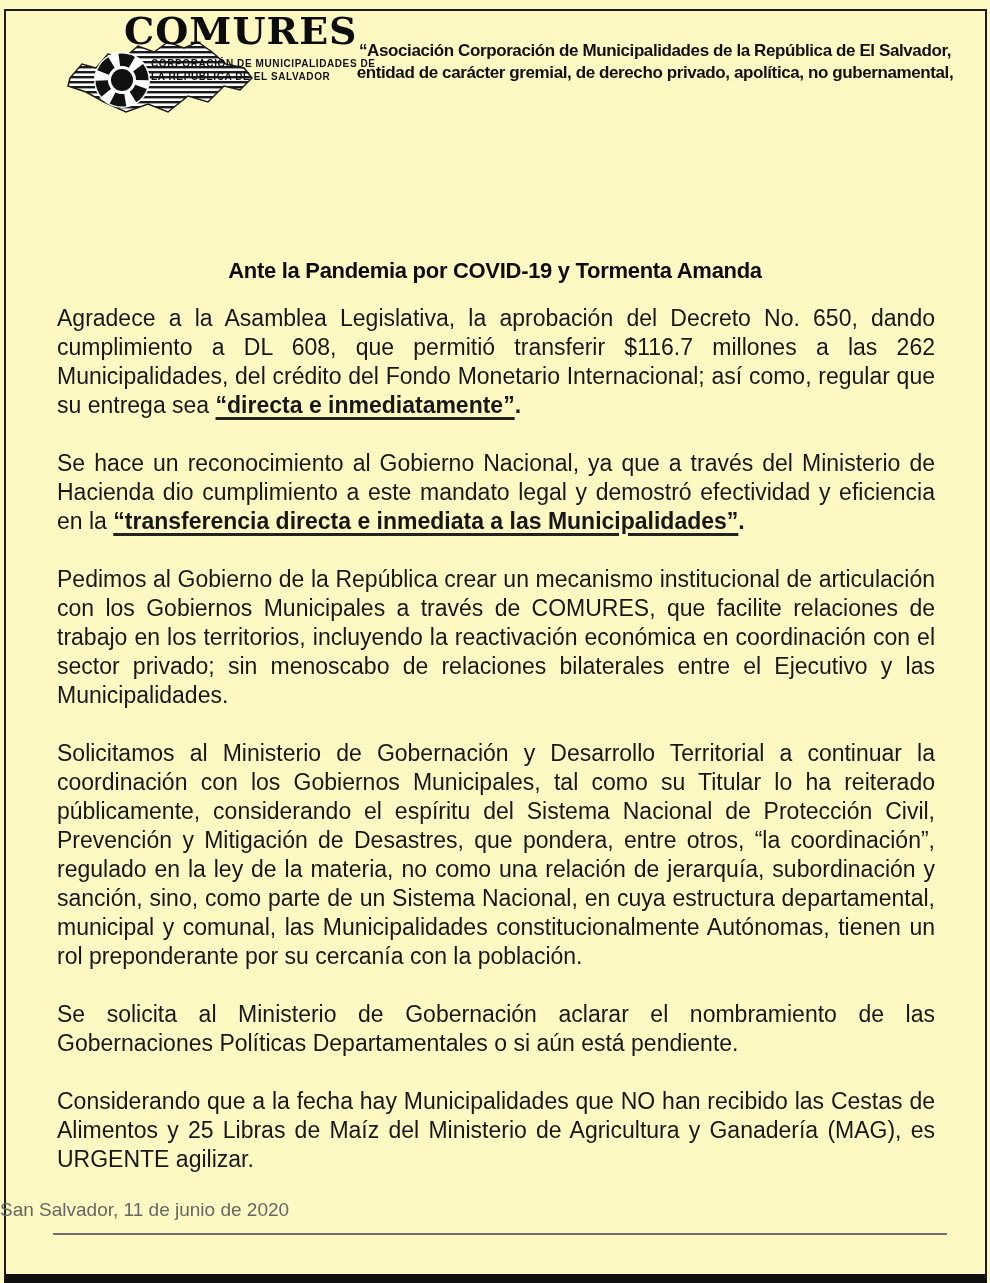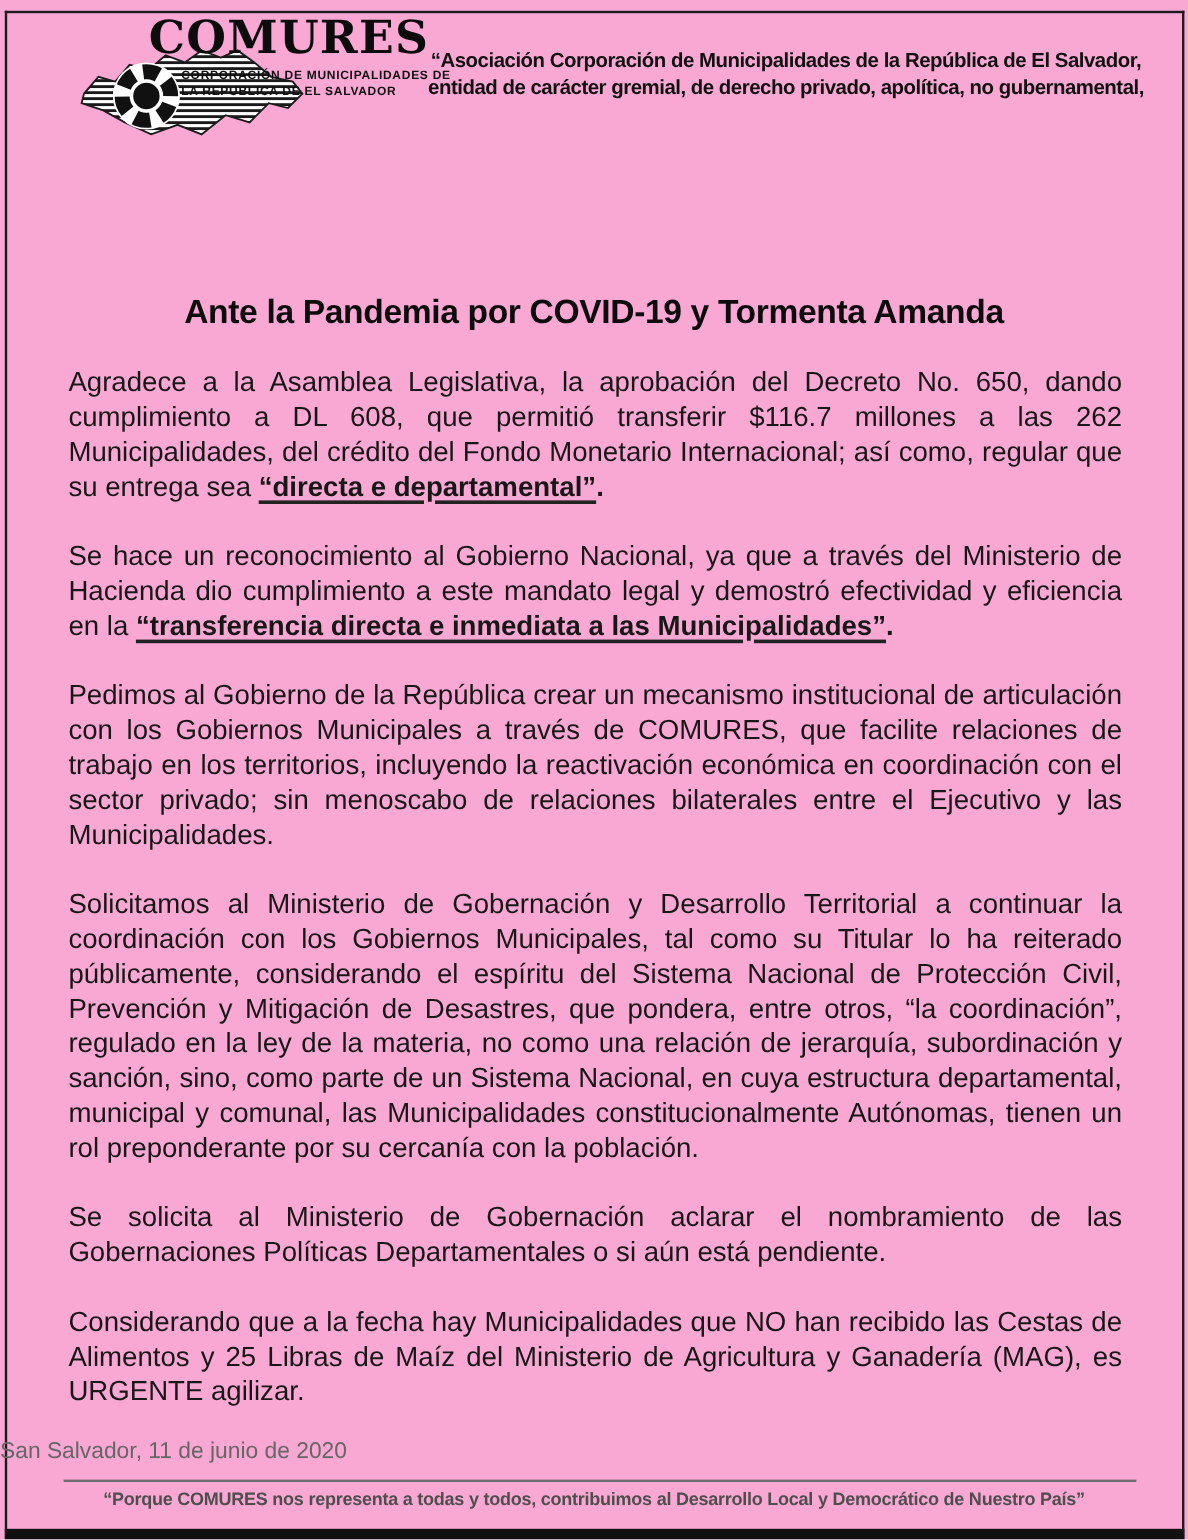--- a/index.html
+++ b/index.html
@@ -1,18 +1,18 @@
 <!DOCTYPE html>
 <html><head>
 <meta charset="utf-8">
 <style>
   html,body { margin:0; padding:0; background:#e8e8e8; }
   .page {
     position:relative; width:990px; height:1283px; margin:0 auto;
-    background:#f9a8d4; overflow:hidden;
+    background:#fef9c3; overflow:hidden;
     font-family:"Liberation Sans", sans-serif; color:#161616;
   }
   .page-frame {
     position:absolute; left:4px; top:9px; right:3px; bottom:0;
     border:2px solid #1c1c1c; border-bottom:9px solid #101010;
     pointer-events:none;
   }
 
   
   .logo-map { position:absolute; left:56px; top:20px; width:204px; height:110px; }
@@ -37,22 +37,22 @@
   .doc-title {
     position:absolute; left:0; top:141px; width:100%;
     text-align:center; font-weight:bold; font-size:35px;
     letter-spacing:-0.5px; line-height:52px; color:#0b0b0b;
     text-shadow:1px 1px 0 #c9c9c9;
   }
   .doc-title .underlined {
     border-bottom:3px solid #2e2e2e; padding:0 6px 1px;
   }
   .doc-subtitle {
-    position:absolute; left:0; top:244px; width:100%;
-    text-align:center; font-weight:bold; font-size:28px;
+    position:absolute; left:0; top:258px; width:100%;
+    text-align:center; font-weight:bold; font-size:22px;
     letter-spacing:-0.3px; color:#0c0c0c;
   }
 
   
   .body-text { position:absolute; left:57px; top:304px; width:878px; }
   .body-text p {
     margin:0 0 29px 0; font-size:23px; line-height:29px;
     text-align:justify; color:#171717;
   }
   .emph {
@@ -107,24 +107,23 @@
     <div class="header-quote">
       <div>“Asociación Corporación de Municipalidades de la República de El Salvador,</div>
       <div>entidad de carácter gremial, de derecho privado, apolítica, no gubernamental,</div>
     </div>
   </div>
 
 
   <div class="doc-subtitle">Ante la Pandemia por COVID-19 y Tormenta Amanda</div>
 
   <div class="body-text">
-    <p><span>Agradece a la Asamblea Legislativa, la aprobación del Decreto No. 650, dando cumplimiento a DL 608, que permitió transferir $116.7 millones a las 262 Municipalidades, del crédito del Fondo Monetario Internacional; así como, regular que su entrega sea </span><span class="emph">“directa e departamental”</span><span class="bold">.</span></p>
+    <p><span>Agradece a la Asamblea Legislativa, la aprobación del Decreto No. 650, dando cumplimiento a DL 608, que permitió transferir $116.7 millones a las 262 Municipalidades, del crédito del Fondo Monetario Internacional; así como, regular que su entrega sea </span><span class="emph">“directa e inmediatamente”</span><span class="bold">.</span></p>
     <p><span>Se hace un reconocimiento al Gobierno Nacional, ya que a través del Ministerio de Hacienda dio cumplimiento a este mandato legal y demostró efectividad y eficiencia en la </span><span class="emph">“transferencia directa e inmediata a las Municipalidades”</span><span class="bold">.</span></p>
     <p>Pedimos al Gobierno de la República crear un mecanismo institucional de articulación con los Gobiernos Municipales a través de COMURES, que facilite relaciones de trabajo en los territorios, incluyendo la reactivación económica en coordinación con el sector privado; sin menoscabo de relaciones bilaterales entre el Ejecutivo y las Municipalidades.</p>
     <p>Solicitamos al Ministerio de Gobernación y Desarrollo Territorial a continuar la coordinación con los Gobiernos Municipales, tal como su Titular lo ha reiterado públicamente, considerando el espíritu del Sistema Nacional de Protección Civil, Prevención y Mitigación de Desastres, que pondera, entre otros, “la coordinación”, regulado en la ley de la materia, no como una relación de jerarquía, subordinación y sanción, sino, como parte de un Sistema Nacional, en cuya estructura departamental, municipal y comunal, las Municipalidades constitucionalmente Autónomas, tienen un rol preponderante por su cercanía con la población.</p>
     <p>Se solicita al Ministerio de Gobernación aclarar el nombramiento de las Gobernaciones Políticas Departamentales o si aún está pendiente.</p>
     <p>Considerando que a la fecha hay Municipalidades que NO han recibido las Cestas de Alimentos y 25 Libras de Maíz del Ministerio de Agricultura y Ganadería (MAG), es URGENTE agilizar.</p>
   </div>
 
   <div class="dateline">San Salvador, 11 de junio de 2020</div>
   <div class="footer-rule"></div>
-  <div class="footer-quote">“Porque COMURES nos representa a todas y todos, contribuimos al Desarrollo Local y Democrático de Nuestro País”</div>
 </div>
 
 </body></html>

